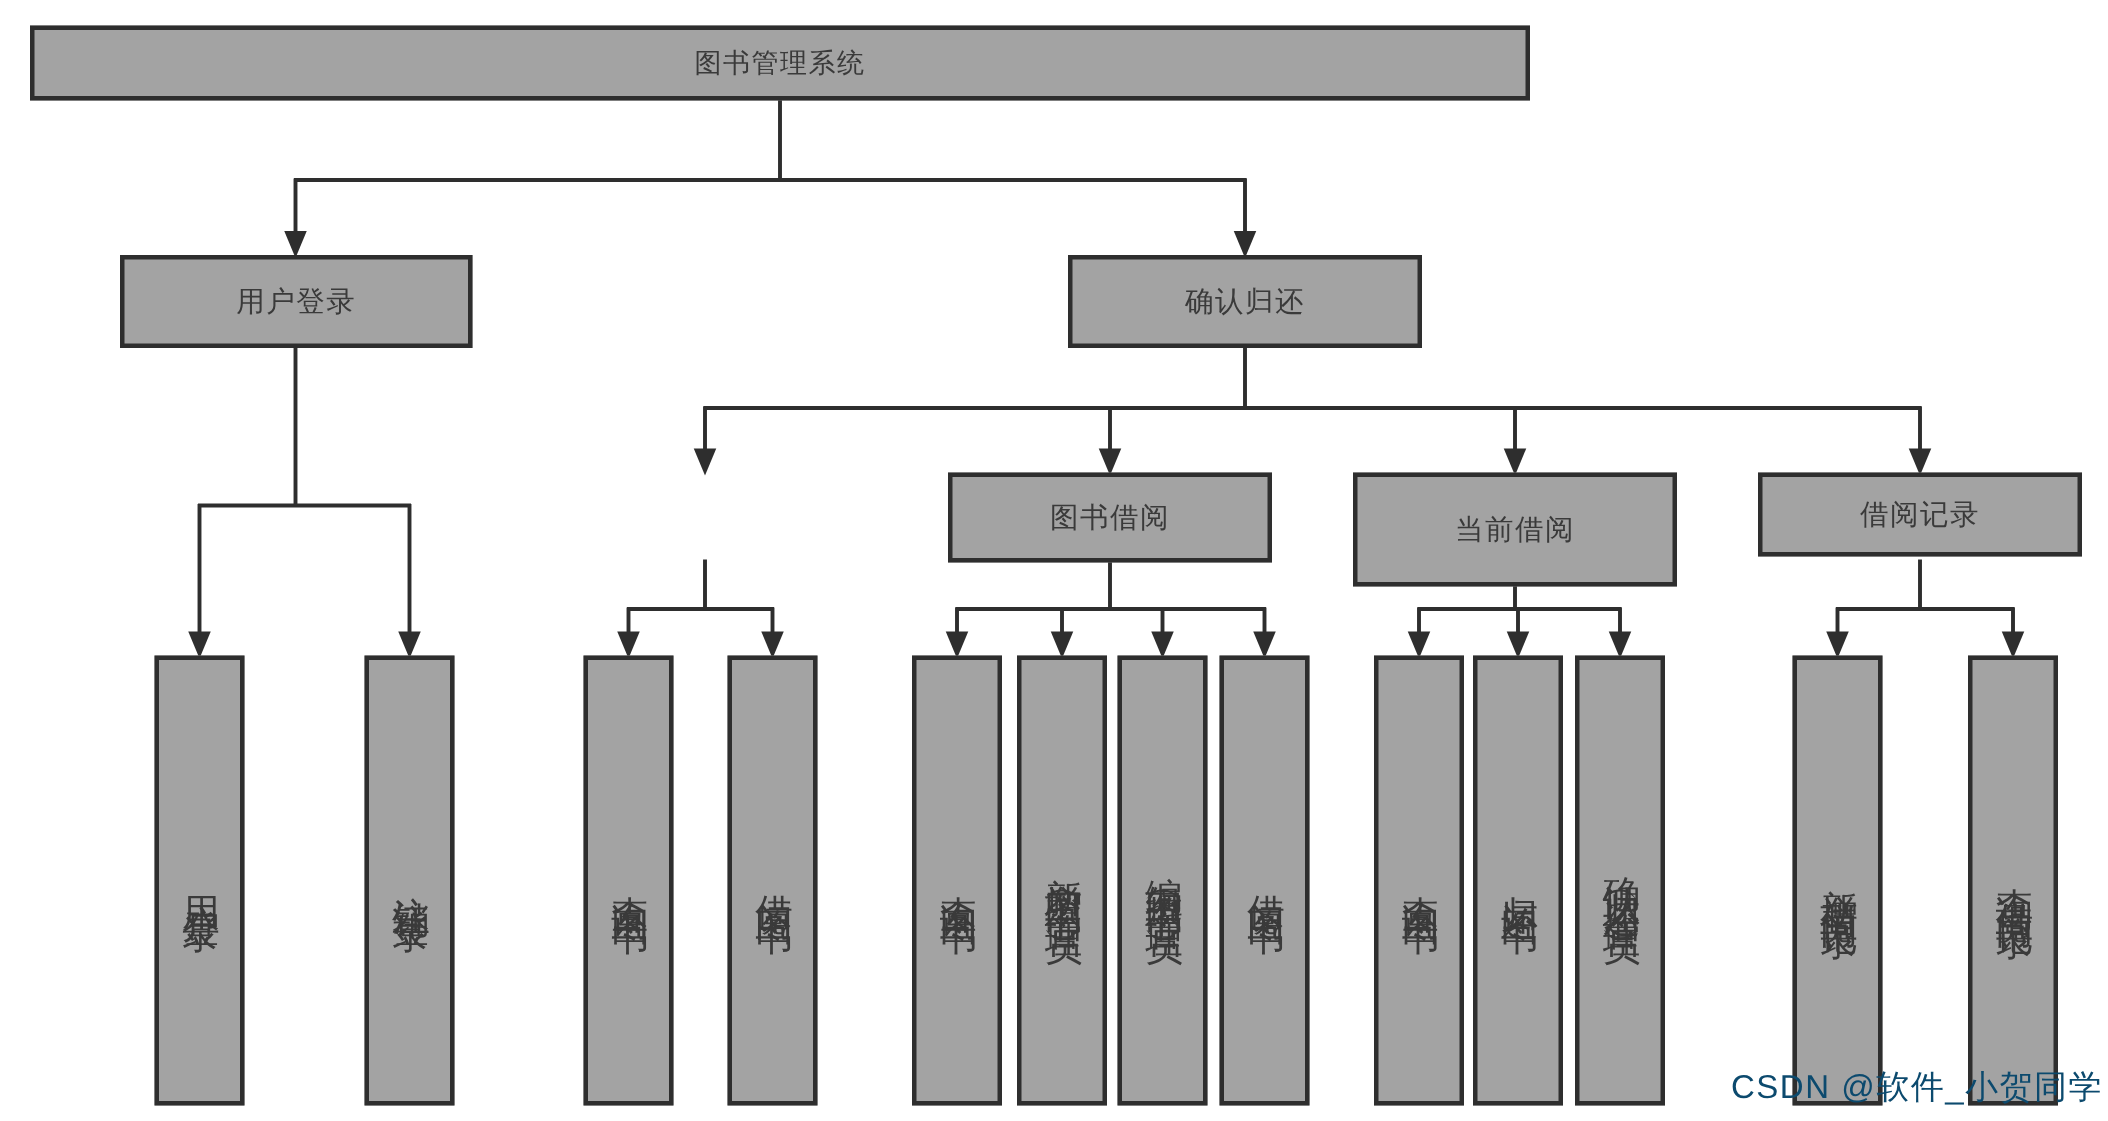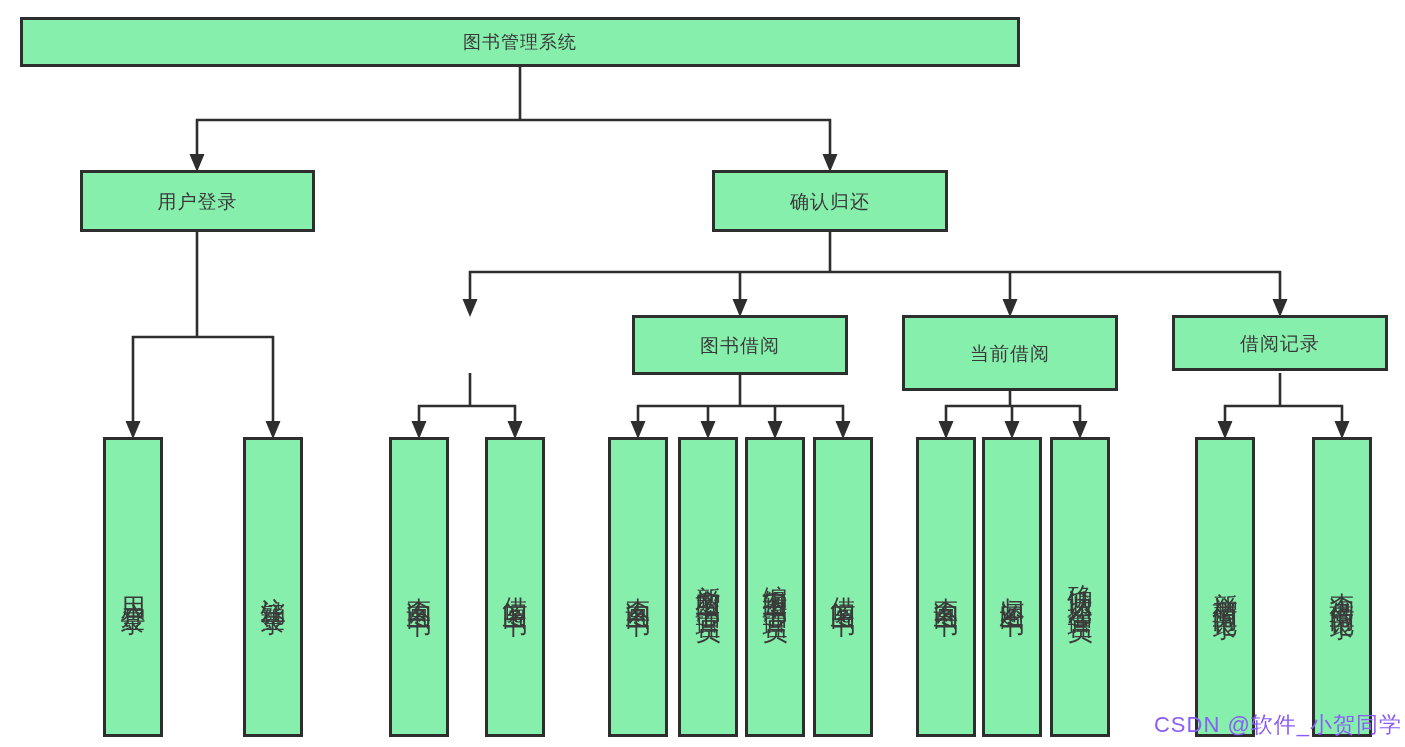--- a/index.html
+++ b/index.html
@@ -14,42 +14,42 @@
   }
   #wires {
     position: absolute;
     left: 0; top: 0;
     width: 1405px; height: 747px;
   }
   .node {
     position: absolute;
     box-sizing: border-box;
     border: 3px solid #2e2e2e;
-    background: #86efac;
+    background: #a3a3a3;
     display: flex;
     align-items: center;
     justify-content: center;
     text-align: center;
     color: #3a3a3a;
     line-height: 1;
   }
   .node.root  { font-size: 18px; letter-spacing: 1px; }
   .node.h     { font-size: 19px; letter-spacing: 1px; }
   .node.v {
     writing-mode: vertical-lr;
     font-size: 25px;
     letter-spacing: 5px;
     padding: 4px 0;
   }
   #watermark {
     position: absolute;
     right: 3px;
     top: 710px;
     font-size: 22px;
-    color: #8b5cf6;
+    color: #0c4a6e;
     letter-spacing: 1px;
     white-space: nowrap;
     z-index: 20;
   }
 </style>
 </head>
 <body>
 
 <div id="canvas">
 

